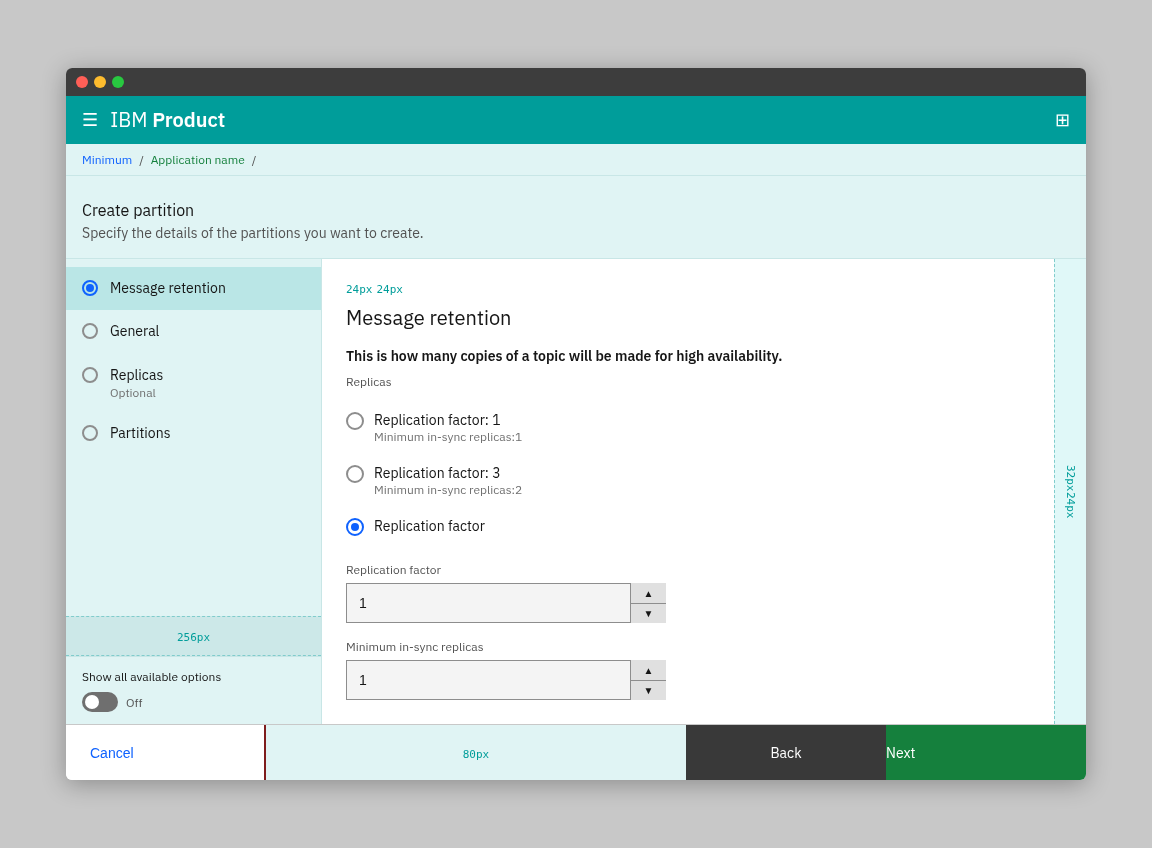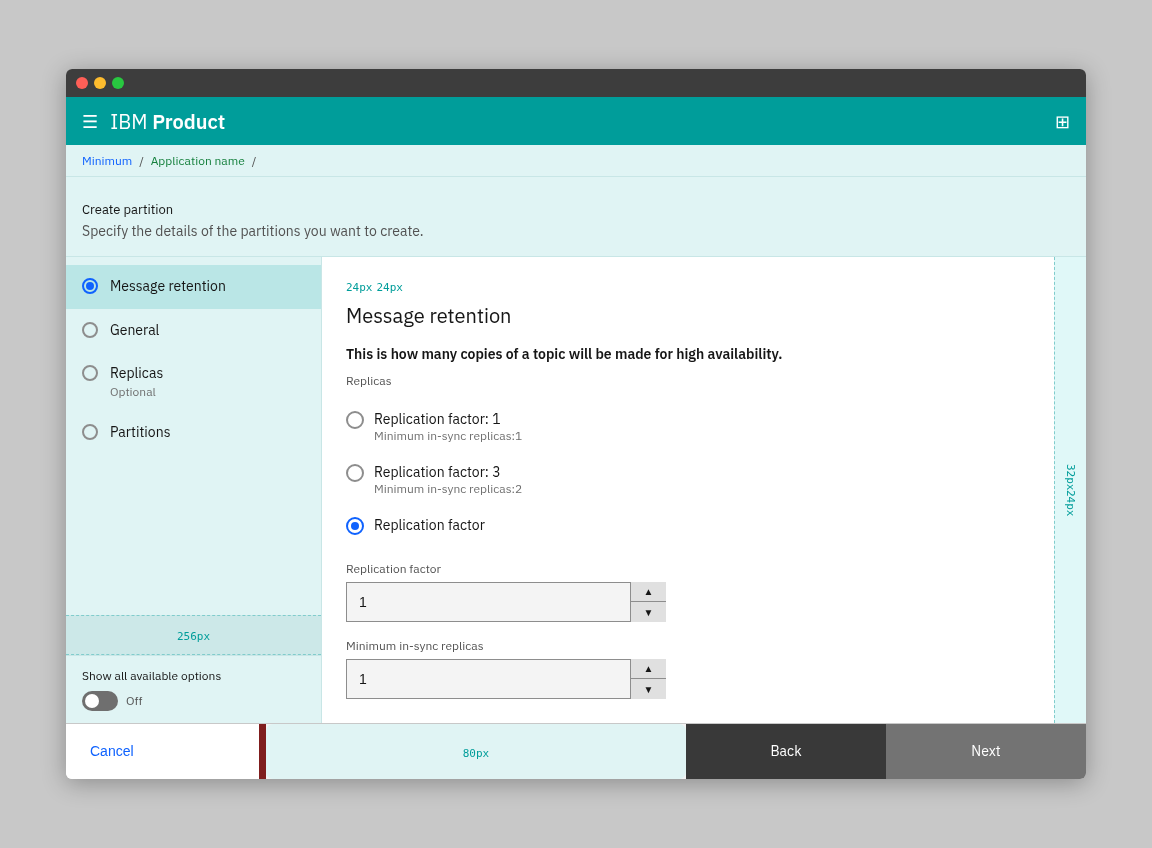--- a/index.html
+++ b/index.html
@@ -85,21 +85,21 @@
       margin: 0 4px;
     }
 
     
     .page-header {
       background: #e0f4f4;
       padding: 24px 16px 16px 16px;
       border-bottom: 1px solid #c8e6e6;
     }
     .page-title {
-      font-size: 13px;
+      font-size: 16px;
       font-weight: 400;
       color: #161616;
       margin-bottom: 4px;
     }
     .page-subtitle {
       font-size: 14px;
       color: #525252;
     }
 
     
@@ -347,53 +347,52 @@
       display: flex;
       height: 56px;
       border-top: 1px solid #c8c8c8;
     }
     .footer-cancel {
       flex: 0 0 200px;
       display: flex;
       align-items: center;
       padding: 0 24px;
       background: white;
-      border-right: 7px solid #7f1d1d;
+      border-right: 2px solid #7f1d1d;
     }
     .btn-ghost {
       background: none;
       border: none;
       color: #0f62fe;
       font-size: 14px;
       cursor: pointer;
       padding: 0;
     }
     .footer-spacer {
       flex: 1;
       background: #e0f4f4;
-      border-radius: 7px;
     }
     .footer-back {
       flex: 0 0 200px;
       background: #393939;
       display: flex;
       align-items: center;
       justify-content: center;
       cursor: pointer;
     }
     .footer-back span {
       color: white;
       font-size: 14px;
     }
     .footer-next {
       flex: 0 0 200px;
-      background: #737373;
-      display: flex;
-      align-items: center;
-      justify-content: center;
+      background: #15803d;
+      display: flex;
+      align-items: center;
+      justify-content: flex-start;
       cursor: pointer;
     }
     .footer-next span {
       color: white;
       font-size: 14px;
     }
   </style>
 </head>
 <body>
 

